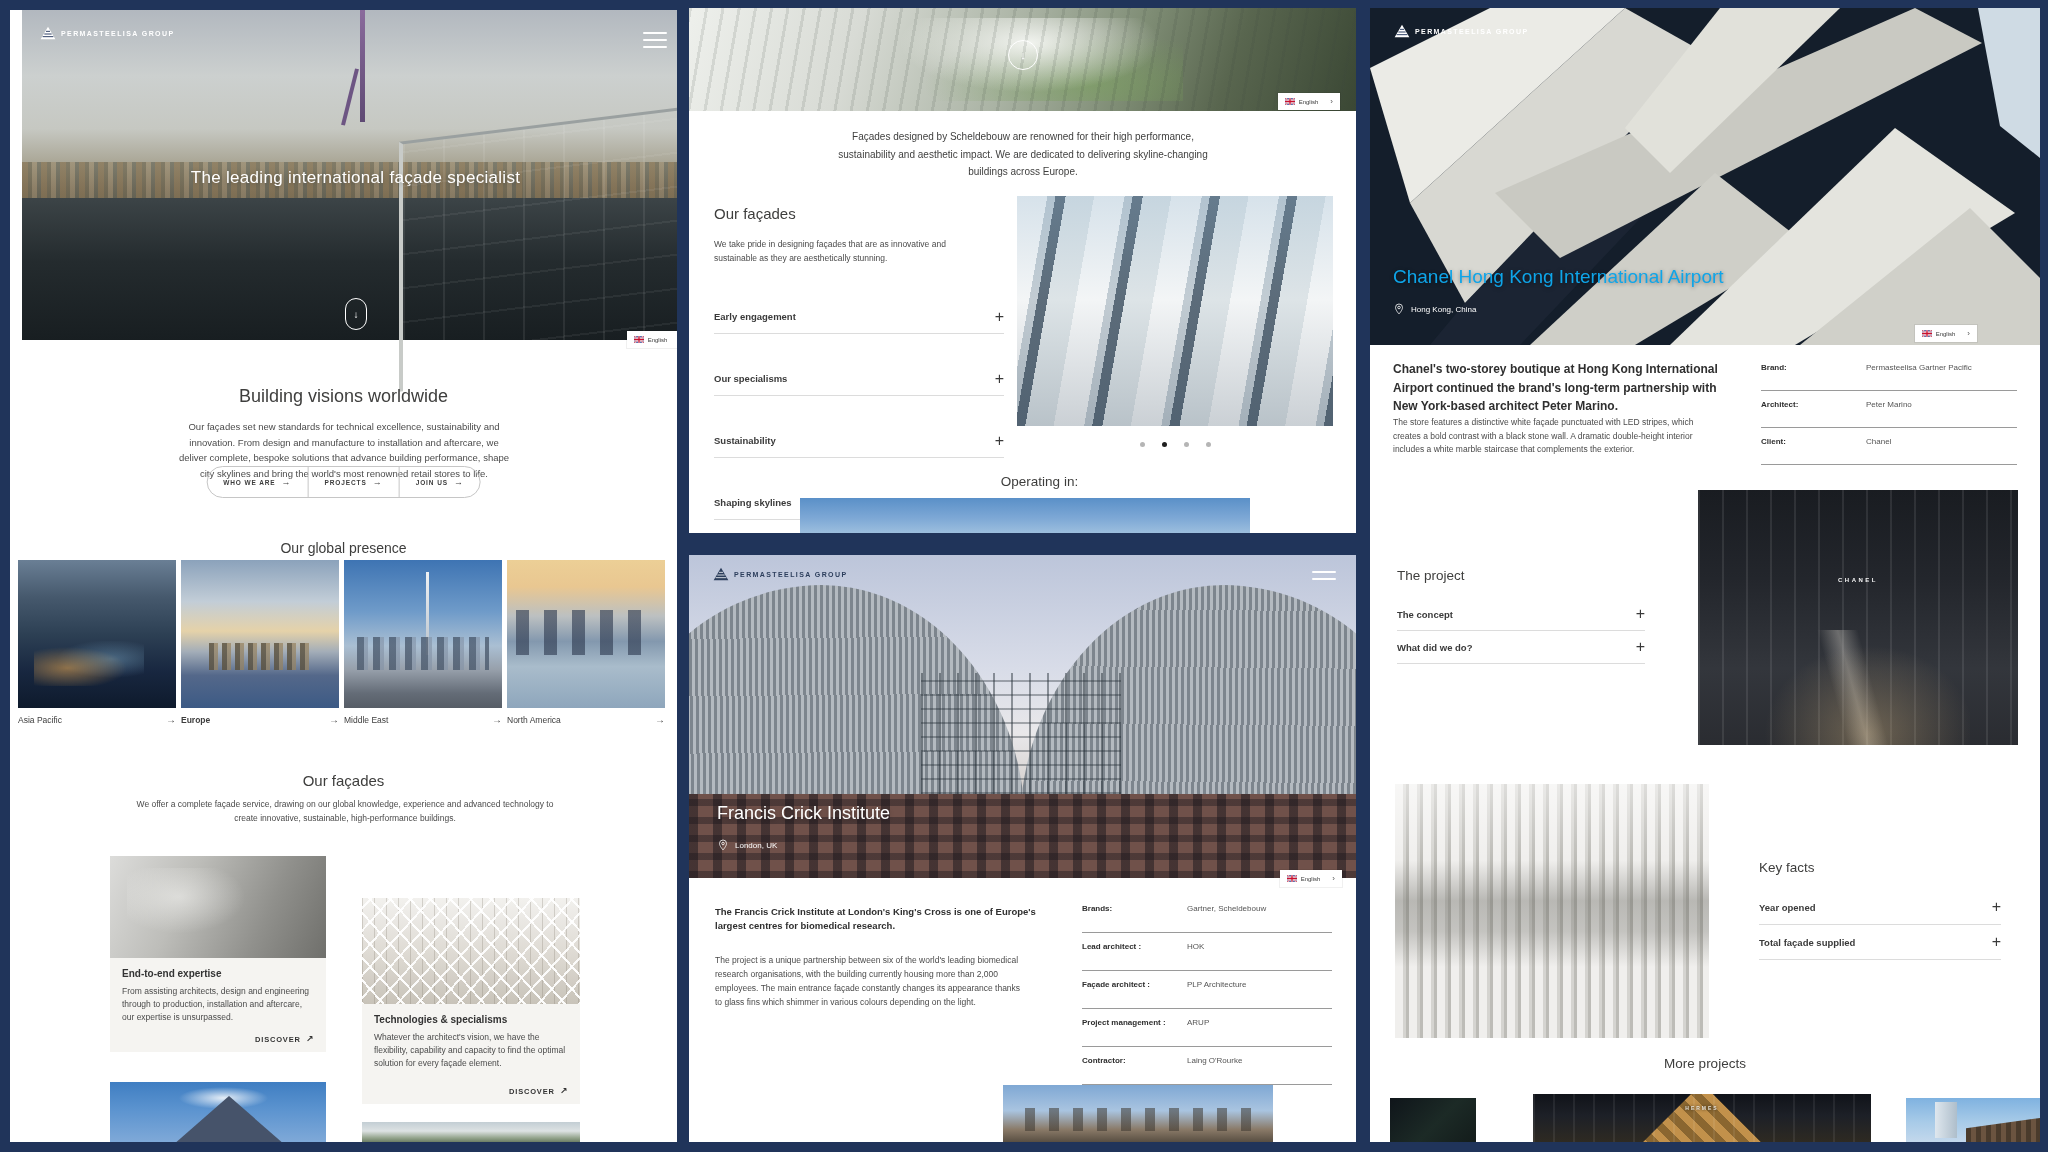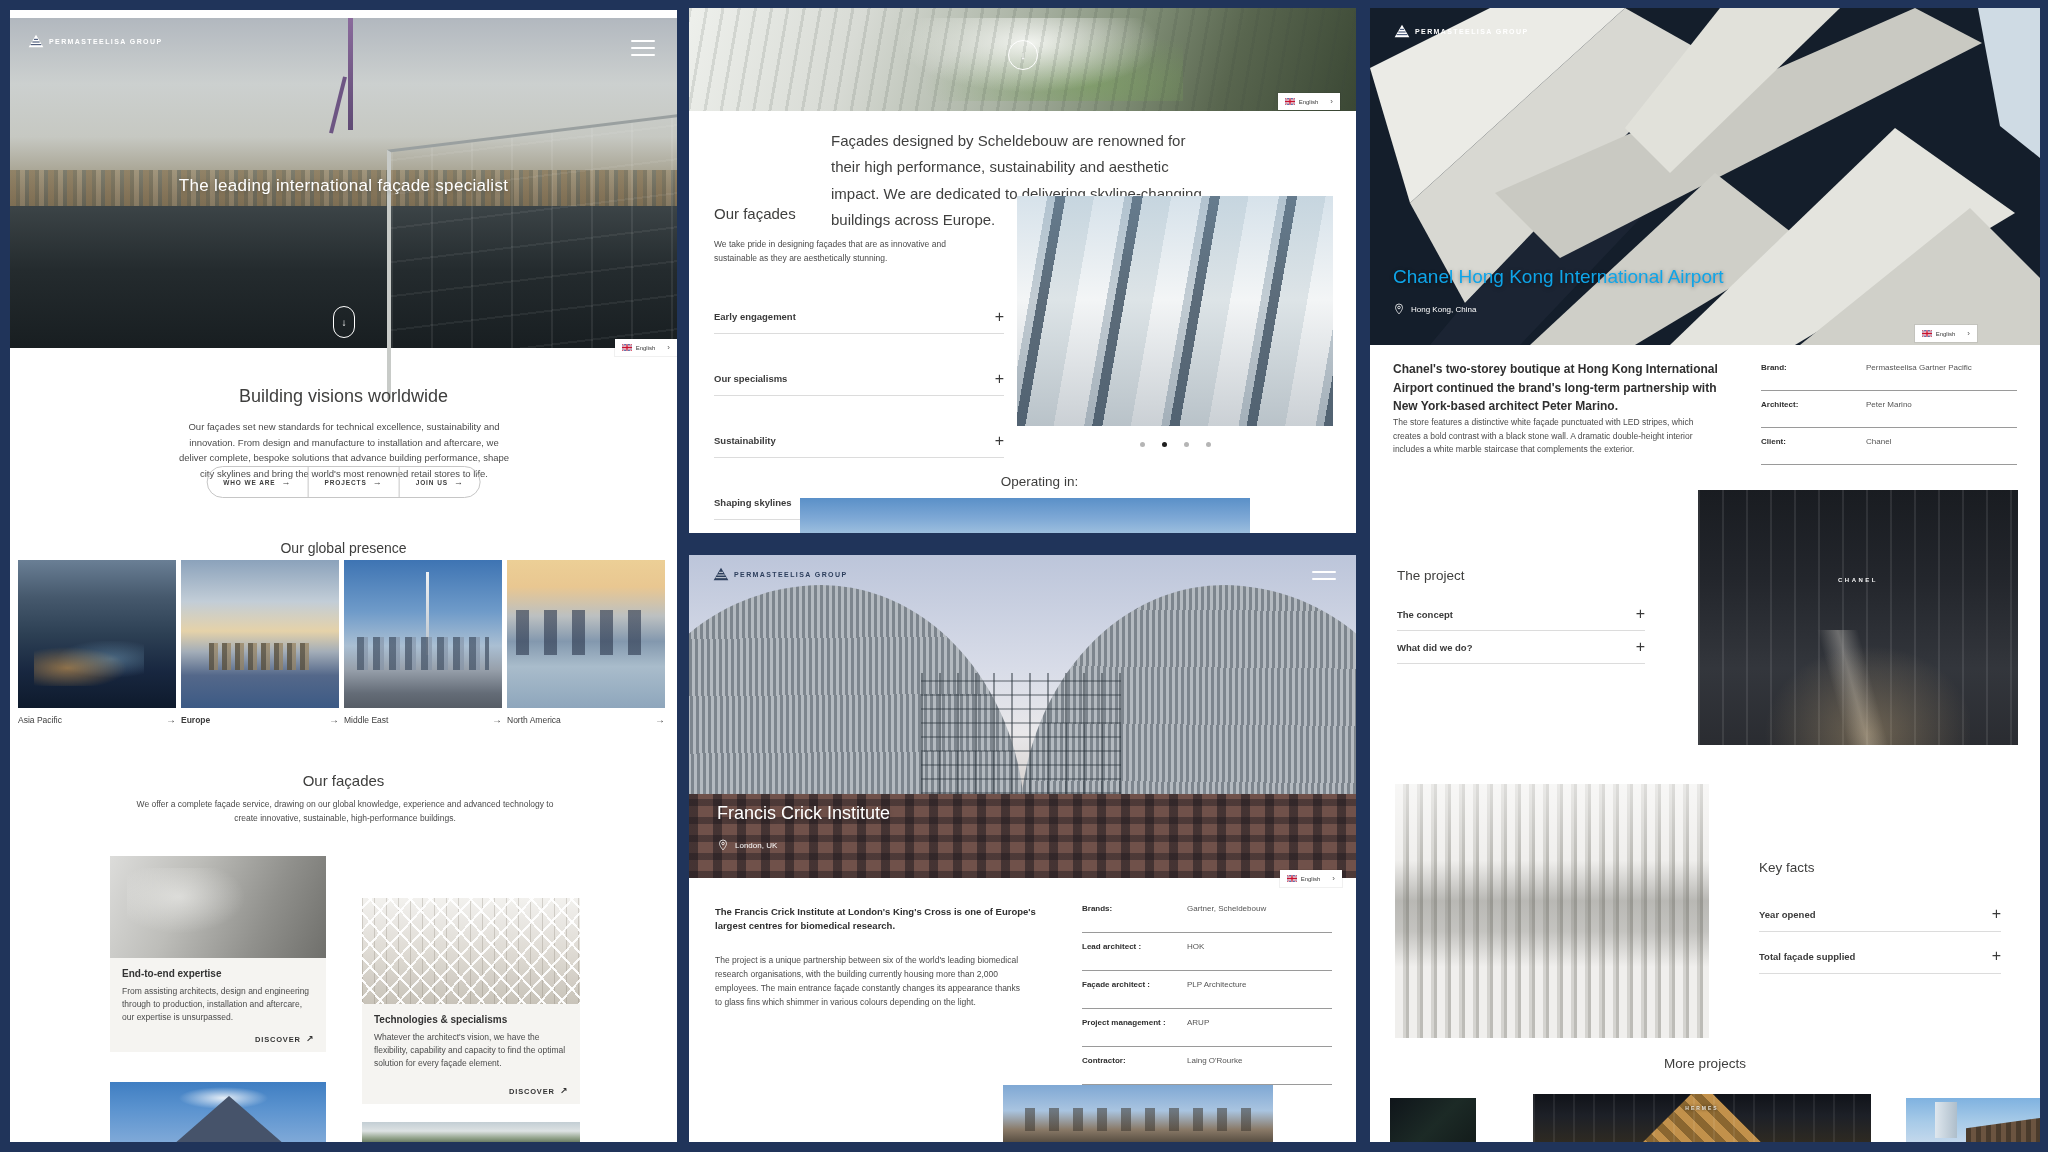--- a/index.html
+++ b/index.html
@@ -30,21 +30,21 @@
   .accrow .plus{font-size:16px;font-weight:300;color:#3a3a3a;line-height:1;}
   .facts{position:absolute;}
   .frow{display:flex;align-items:flex-start;border-bottom:1px solid #9a9a9a;padding-top:9px;}
   .frow .fl{flex:0 0 105px;font-size:8px;font-weight:bold;color:#2e2e2e;}
   .frow .fv{font-size:8px;color:#555;}
   .sechead{color:#3e3e3d;font-weight:500;}
   .bodytext{color:#4b4b4b;}
 
   
   #p-home{left:10px;top:10px;width:667px;height:1132px;}
-  .hero-home{position:absolute;left:0;top:0;width:667px;height:330px;background:linear-gradient(180deg,#b2b8bf 0%,#ccd0cf 20%,#c6c8c2 36%,#a8a493 47%,#8a8272 54%,#565b54 65%,#2c3233 78%,#1d2325 100%);margin-top:8px;}
+  .hero-home{position:absolute;left:12px;top:0;width:667px;height:330px;background:linear-gradient(180deg,#b2b8bf 0%,#ccd0cf 20%,#c6c8c2 36%,#a8a493 47%,#8a8272 54%,#565b54 65%,#2c3233 78%,#1d2325 100%);}
   .hh-city{position:absolute;left:0;right:0;top:46%;height:13%;background:repeating-linear-gradient(90deg,rgba(125,102,66,.75) 0 6px,rgba(92,84,60,.7) 6px 10px,rgba(146,124,88,.55) 10px 15px,rgba(70,72,58,.6) 15px 19px);opacity:.75;}
   .hh-water{position:absolute;left:0;right:0;top:57%;bottom:0;background:linear-gradient(180deg,#3c4447 0%,#242b2e 45%,#181e21 100%);}
   .hh-glass{position:absolute;right:-34px;top:92px;width:320px;bottom:-12px;background:linear-gradient(105deg,#3b484c 0%,#1d2a2f 35%,#31414a 60%,#132026 100%);background-image:repeating-linear-gradient(90deg,rgba(255,255,255,.08) 0 2px,transparent 2px 40px),repeating-linear-gradient(0deg,rgba(255,255,255,.06) 0 2px,transparent 2px 34px);border-left:4px solid #c8cbc8;border-top:3px solid #9aa0a0;transform:skewY(-7deg);transform-origin:top right;}
   .hh-strap{position:absolute;left:338px;top:0;width:5px;height:112px;background:linear-gradient(180deg,#8a6a9c,#5f4a74);}
   .hh-strap2{position:absolute;left:326px;top:58px;width:4px;height:58px;background:#6d5583;transform:rotate(14deg);}
   .hero-title-home{position:absolute;left:0;right:0;top:158px;text-align:center;color:#fff;font-size:17px;font-weight:300;letter-spacing:.3px;text-shadow:0 1px 4px rgba(0,0,0,.25);}
   .visions-title{position:absolute;left:0;right:0;top:376px;text-align:center;font-size:18px;}
   .visions-body{position:absolute;left:168px;top:409px;width:332px;text-align:center;font-size:9.5px;line-height:1.65;}
   .pillrow{position:absolute;left:50%;top:456px;transform:translateX(-50%);display:flex;border:1px solid #c6c6c6;border-radius:17px;height:30px;overflow:hidden;}
   .pillbtn{display:flex;align-items:center;gap:6px;padding:0 16px;font-size:6.5px;font-weight:bold;letter-spacing:.9px;color:#3c3c3c;cursor:pointer;white-space:nowrap;}
@@ -79,21 +79,21 @@
   .ph-mountain{left:100px;top:1072px;width:216px;height:60px;background:linear-gradient(180deg,#3f7ec2 0%,#5b93cf 45%,#7fa9d8 100%);}
   .ph-mountain i{position:absolute;left:18%;bottom:-40%;width:0;height:0;border-left:80px solid transparent;border-right:80px solid transparent;border-bottom:70px solid #46536a;}
   .ph-mountain u{position:absolute;left:30%;top:6%;width:45%;height:40%;background:radial-gradient(ellipse,rgba(255,255,255,.85),transparent 65%);}
   .ph-greencity{left:352px;top:1112px;width:218px;height:20px;background:linear-gradient(180deg,#c3ced4 0%,#dde2e3 45%,#93a38c 80%,#6c7d64 100%);}
 
   
   #p-sch{left:689px;top:8px;width:667px;height:525px;}
   .ph-schhead{left:0;top:0;width:667px;height:103px;background:linear-gradient(110deg,#eef0ec 0%,#d8dbd5 25%,#abb4a5 48%,#7e8c74 66%,#59664f 80%,#3a4734 100%);}
   .ph-schhead i{position:absolute;left:28%;top:10%;width:46%;height:80%;background:radial-gradient(ellipse at 50% 30%,rgba(250,251,248,.9),transparent 60%),radial-gradient(ellipse at 70% 80%,rgba(120,160,90,.55),transparent 55%);}
   .ph-schhead u{position:absolute;inset:0;background:repeating-linear-gradient(100deg,rgba(60,70,62,.25) 0 3px,transparent 3px 16px);opacity:.5;}
-  .sch-intro{position:absolute;left:142px;top:120px;width:384px;text-align:left;font-size:15px;line-height:1.75;color:#3f3f3e;}
+  .sch-intro{position:absolute;left:142px;top:120px;width:384px;text-align:center;font-size:10px;line-height:1.75;color:#3f3f3e;}
   .sch-fac-title{position:absolute;left:25px;top:197px;font-size:15px;}
   .sch-fac-body{position:absolute;left:25px;top:230px;width:262px;font-size:8.5px;line-height:1.6;}
   .sch-acc{left:25px;top:264px;width:290px;}
   .sch-acc .accrow{height:33px;margin-top:28px;}
   .ph-carousel{left:328px;top:188px;width:316px;height:230px;background:repeating-linear-gradient(100deg,#f3f5f6 0 30px,#c2ccd3 30px 38px,#5c6c7a 38px 48px,#dde4e7 48px 76px);}
   .ph-carousel i{position:absolute;inset:0;background:linear-gradient(180deg,rgba(130,170,200,.25) 0%,transparent 45%,rgba(40,60,80,.2) 100%);}
   .dots{position:absolute;left:328px;top:434px;width:316px;display:flex;justify-content:center;gap:17px;}
   .dot{width:5px;height:5px;border-radius:50%;background:#b5b5b5;cursor:pointer;}
   .dot.active{background:#1f1f1f;}
   .operating{position:absolute;left:0;right:0;top:466px;text-align:center;font-size:13.5px;margin-left:34px;}
@@ -126,21 +126,21 @@
   .proj-acc{left:27px;top:590px;width:248px;}
   .proj-acc .accrow{height:32px;}
   .ph-store{left:328px;top:482px;width:320px;height:255px;background:linear-gradient(180deg,#191c21 0%,#23262c 35%,#33363c 70%,#2a2c31 100%);}
   .ph-store i{position:absolute;inset:0;background:repeating-linear-gradient(90deg,rgba(255,255,255,.09) 0 2px,transparent 2px 24px);}
   .ph-store u{position:absolute;left:15%;bottom:0;width:70%;height:45%;background:radial-gradient(ellipse at 55% 90%,rgba(210,180,130,.4),transparent 60%),linear-gradient(75deg,transparent 40%,rgba(230,225,215,.35) 48%,transparent 56%);}
   .storesign{position:absolute;left:0;right:0;top:34%;text-align:center;color:#f5f5f5;font-size:6px;letter-spacing:2.5px;font-weight:bold;}
   .ph-fluted{left:25px;top:776px;width:314px;height:254px;background:repeating-linear-gradient(90deg,#f0efed 0 8px,#d5d4d0 8px 11px,#bdbcb7 11px 14px);}
   .ph-fluted i{position:absolute;inset:0;background:linear-gradient(180deg,rgba(255,255,255,.5) 0%,transparent 30%,rgba(95,95,88,.38) 46%,rgba(95,95,88,.30) 58%,transparent 72%);}
   .kf-title{position:absolute;left:389px;top:852px;font-size:13.5px;}
   .kf-acc{left:389px;top:882px;width:242px;}
-  .kf-acc .accrow{height:34px;margin-top:7px;}
+  .kf-acc .accrow{height:34px;}
   .more-title{position:absolute;left:0;right:0;top:1048px;text-align:center;font-size:13.5px;}
   .ph-dark{left:20px;top:1090px;width:86px;height:44px;background:linear-gradient(135deg,#0f151a 0%,#1c2a26 55%,#131c1b 100%);}
   .ph-hermes{left:163px;top:1086px;width:338px;height:48px;background:linear-gradient(180deg,#101319 0%,#1d2027 45%,#2e2a22 100%);}
   .ph-hermes i{position:absolute;left:50%;top:30%;width:120px;height:120px;margin-left:-60px;background:repeating-linear-gradient(0deg,#c2914b 0 8px,#8a6630 8px 16px);transform:rotate(45deg);}
   .ph-hermes u{position:absolute;inset:0;background:repeating-linear-gradient(90deg,rgba(255,255,255,.07) 0 2px,transparent 2px 20px);}
   .hermessign{position:absolute;left:0;right:0;top:22%;text-align:center;color:#e8e3d8;font-size:5px;letter-spacing:2px;font-weight:bold;text-shadow:0 0 3px rgba(0,0,0,.8);}
   .ph-bluetower{left:536px;top:1090px;width:134px;height:44px;background:linear-gradient(180deg,#7fb2e0 0%,#a8cbe8 55%,#c3d8ec 100%);}
   .ph-bluetower i{position:absolute;left:22%;top:10%;width:16%;height:80%;background:linear-gradient(90deg,#dfe7ee,#aebecb);}
   .ph-bluetower u{position:absolute;right:0;bottom:0;width:55%;height:55%;background:repeating-linear-gradient(90deg,#4a3b2c 0 5px,#6b5440 5px 10px);transform:skewY(-8deg);transform-origin:bottom right;}
 </style>

